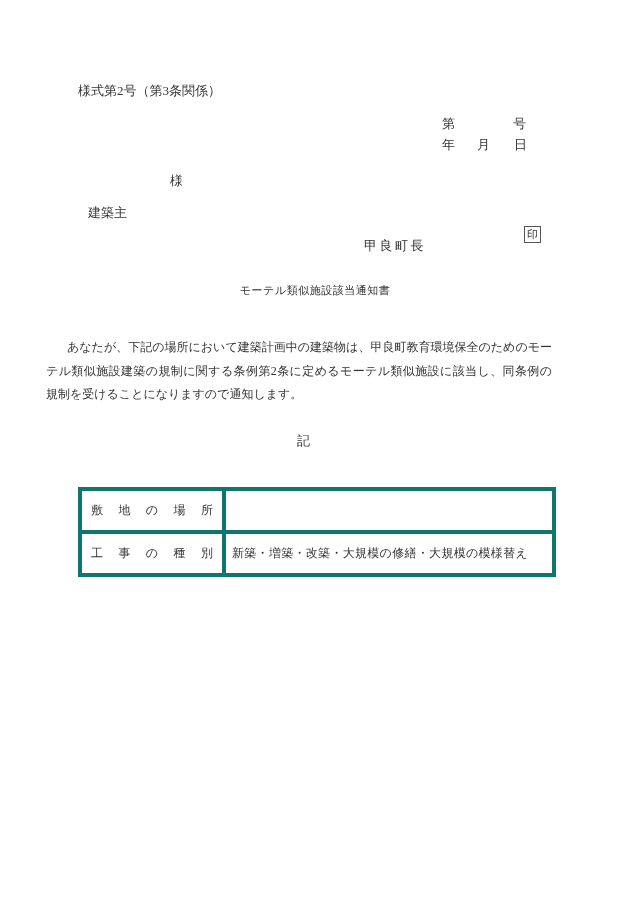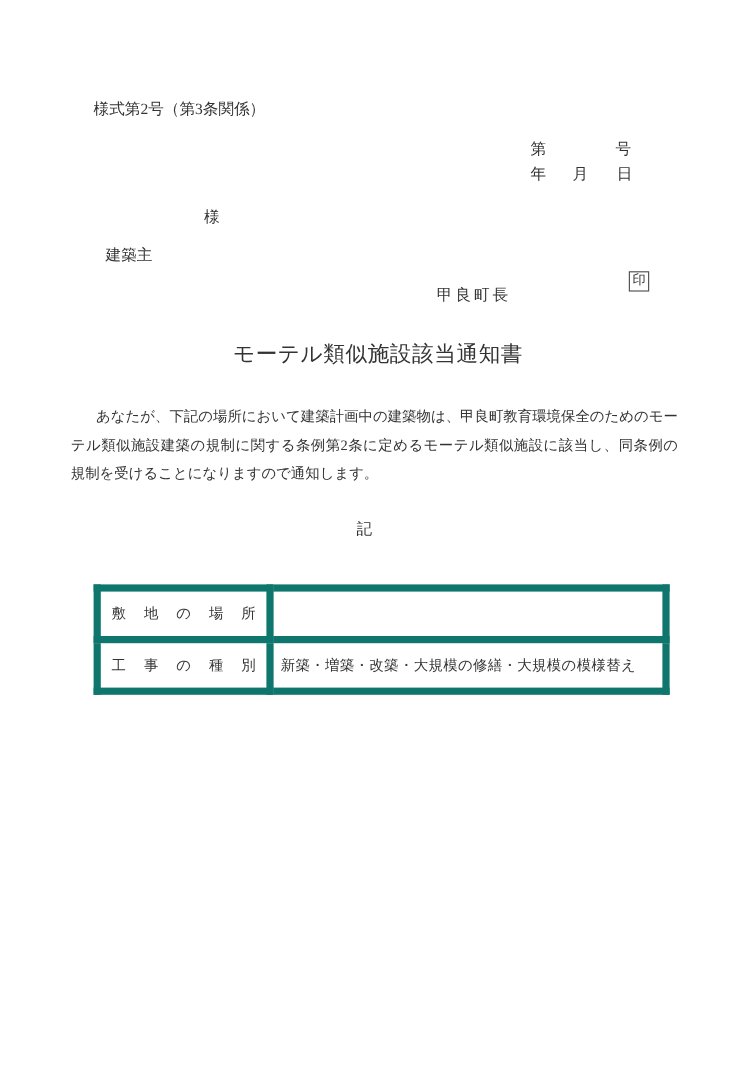--- a/index.html
+++ b/index.html
@@ -32,28 +32,28 @@
     font-size: 11px;
     line-height: 15px;
     text-align: center;
     white-space: nowrap;
   }
 
   .doc-title {
     left: 0; top: 284px;
     width: 630px;
     text-align: center;
-    font-size: 18px;
+    font-size: 11px;
     letter-spacing: 0.5px;
     white-space: nowrap;
   }
 
   
   .body-text {
-    left: 59px; top: 336px;
+    left: 46px; top: 336px;
     width: 506px;
     font-size: 12px;
     line-height: 23.5px;
     white-space: normal;
   }
   .body-line { text-align: justify; text-justify: inter-character; }
   .body-line.justify-last { text-align-last: justify; }
   .body-line.indent { text-indent: 21px; }
 
   .record-mark { left: 297px; top: 433px; }
@@ -62,21 +62,21 @@
   .info-table {
     position: absolute;
     left: 78px; top: 487px;
     width: 474px;
     border-collapse: collapse;
     table-layout: fixed;
     font-size: 12px;
     color: #333333;
   }
   .info-table td {
-    border: 6px solid #0f766e;
+    border: 4px solid #0f766e;
     vertical-align: middle;
     overflow: hidden;
   }
   .info-table .row-a td { height: 43px; }
   .info-table .row-b td { height: 43px; }
   .info-table .row-c td { height: 42px; }
   .cell-label {
     width: 144px;
     padding: 0 9px;
     text-align: justify;

